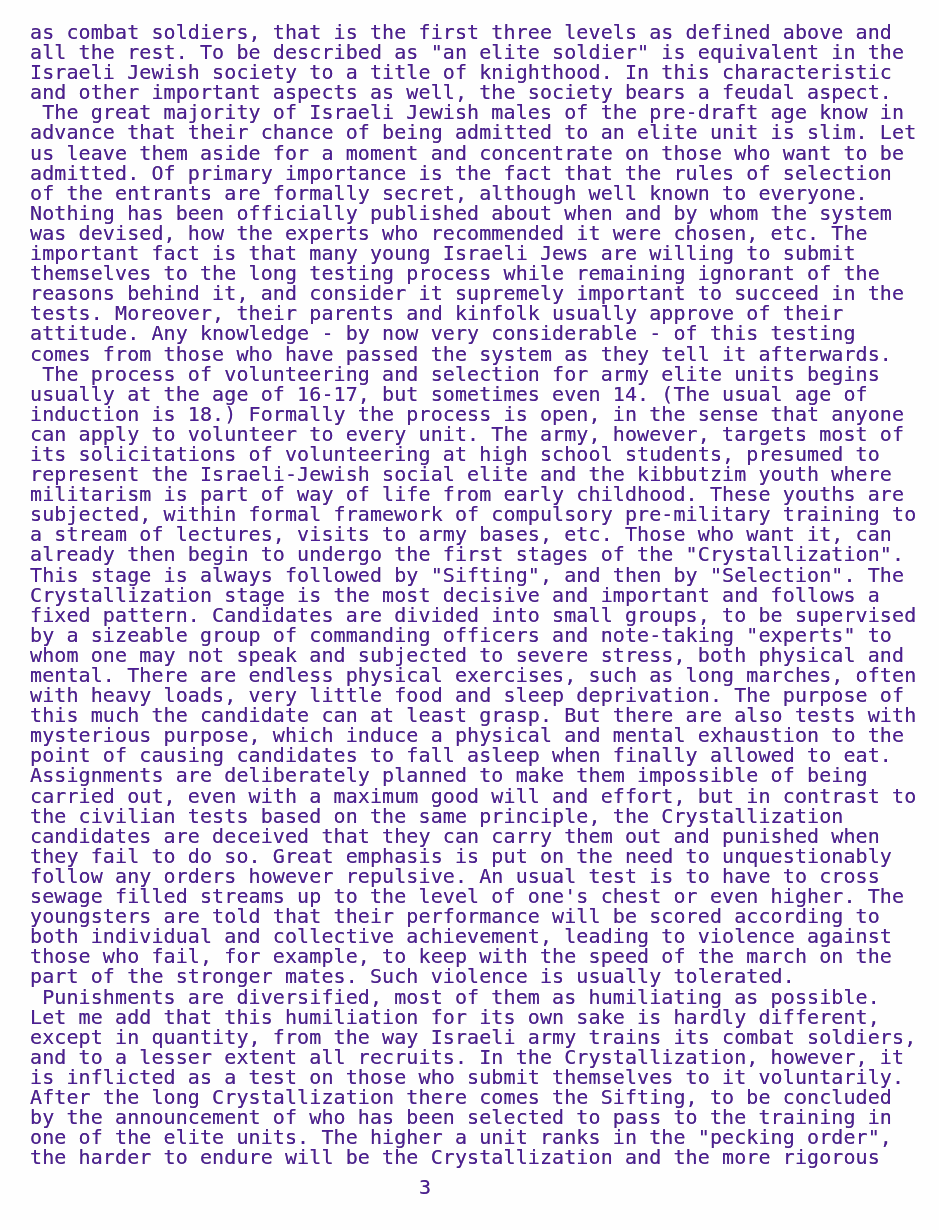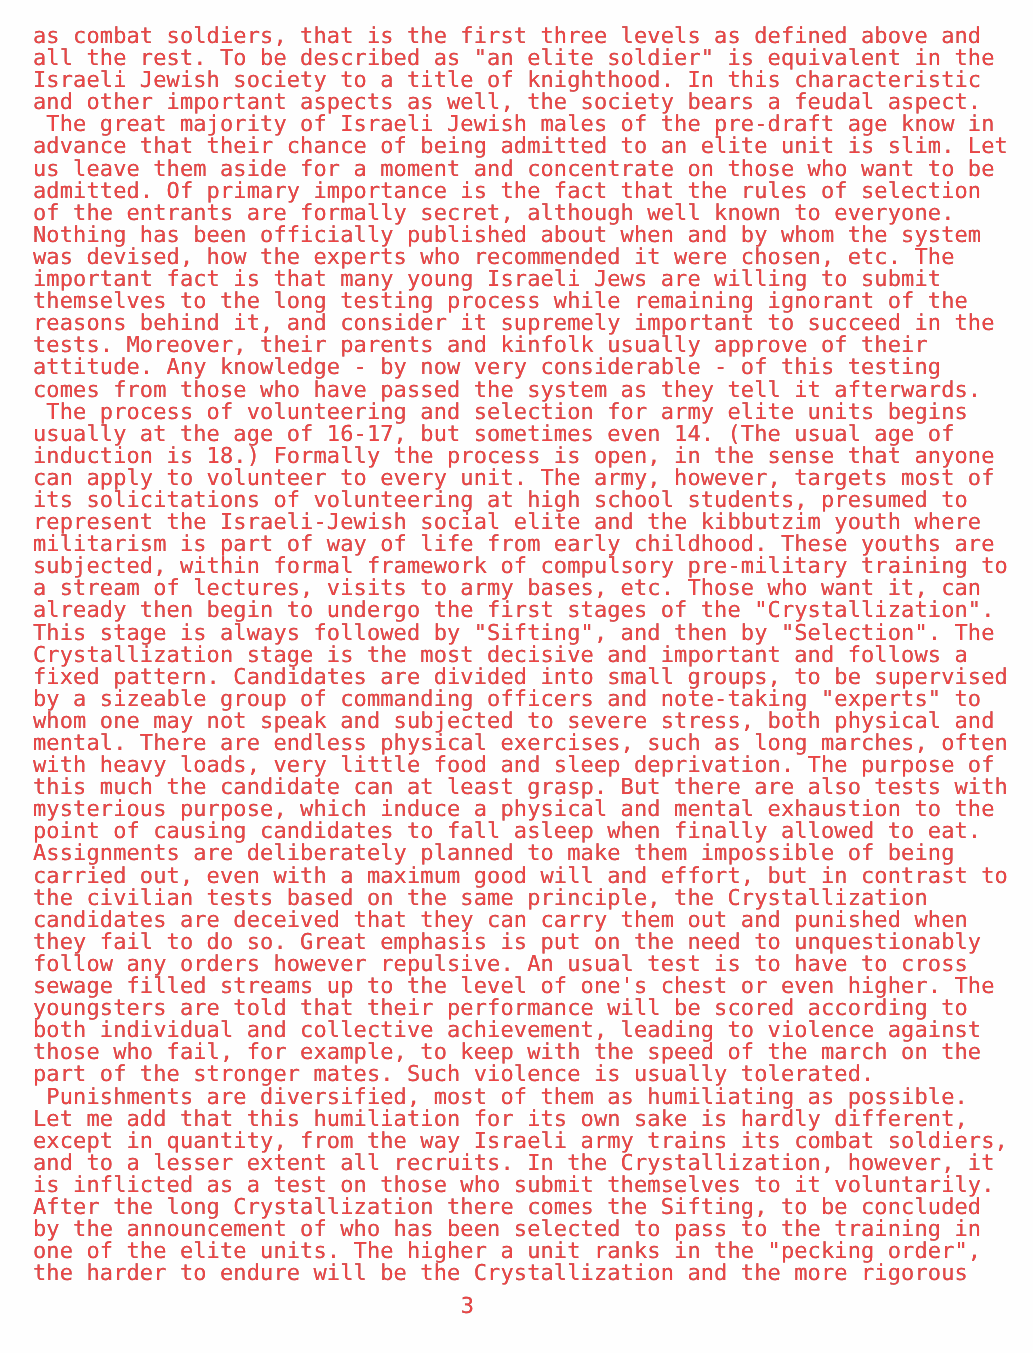--- a/index.html
+++ b/index.html
@@ -7,21 +7,21 @@
     padding: 0;
     background: #ffffff;
   }
   .page {
     position: relative;
     width: 939px;
     height: 1230px;
     background: #fefefe;
     overflow: hidden;
     font-family: "DejaVu Sans Mono", "Liberation Mono", monospace;
-    color: #ef4444;
+    color: #4c1d95;
   }
   .text-block {
     position: absolute;
     left: 30px;
     top: 22px;
     font-size: 20px;
     line-height: 20.1px;
     letter-spacing: 0.1px;
     white-space: pre;
     text-shadow: 0 0 0.5px rgba(10,10,10,0.55);

